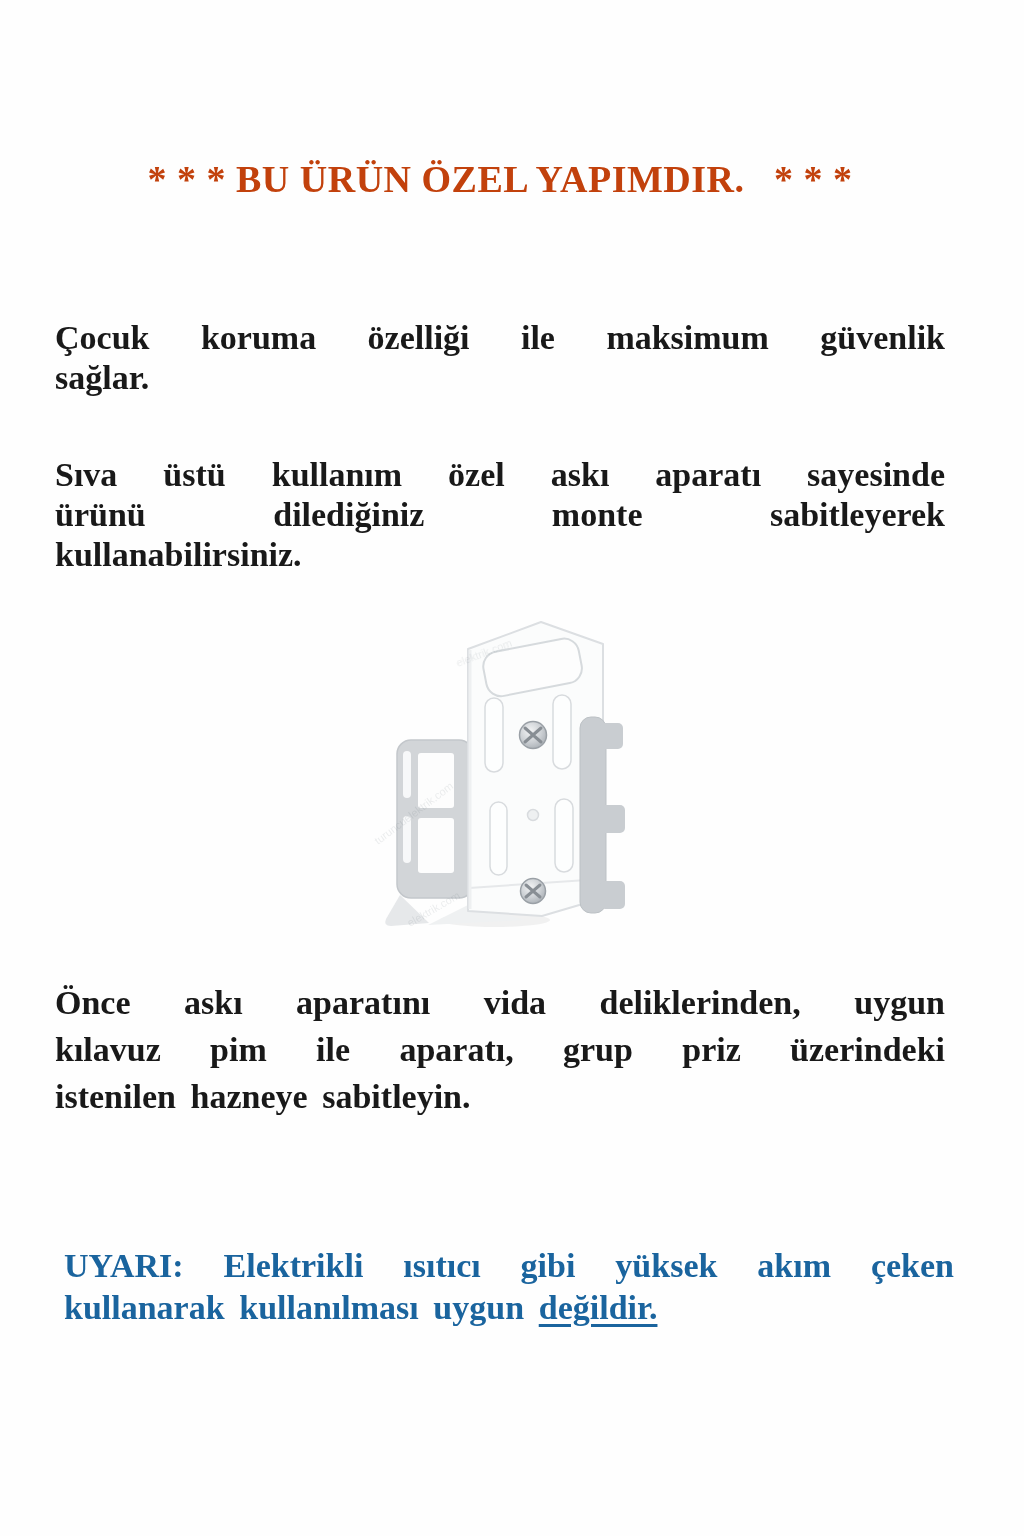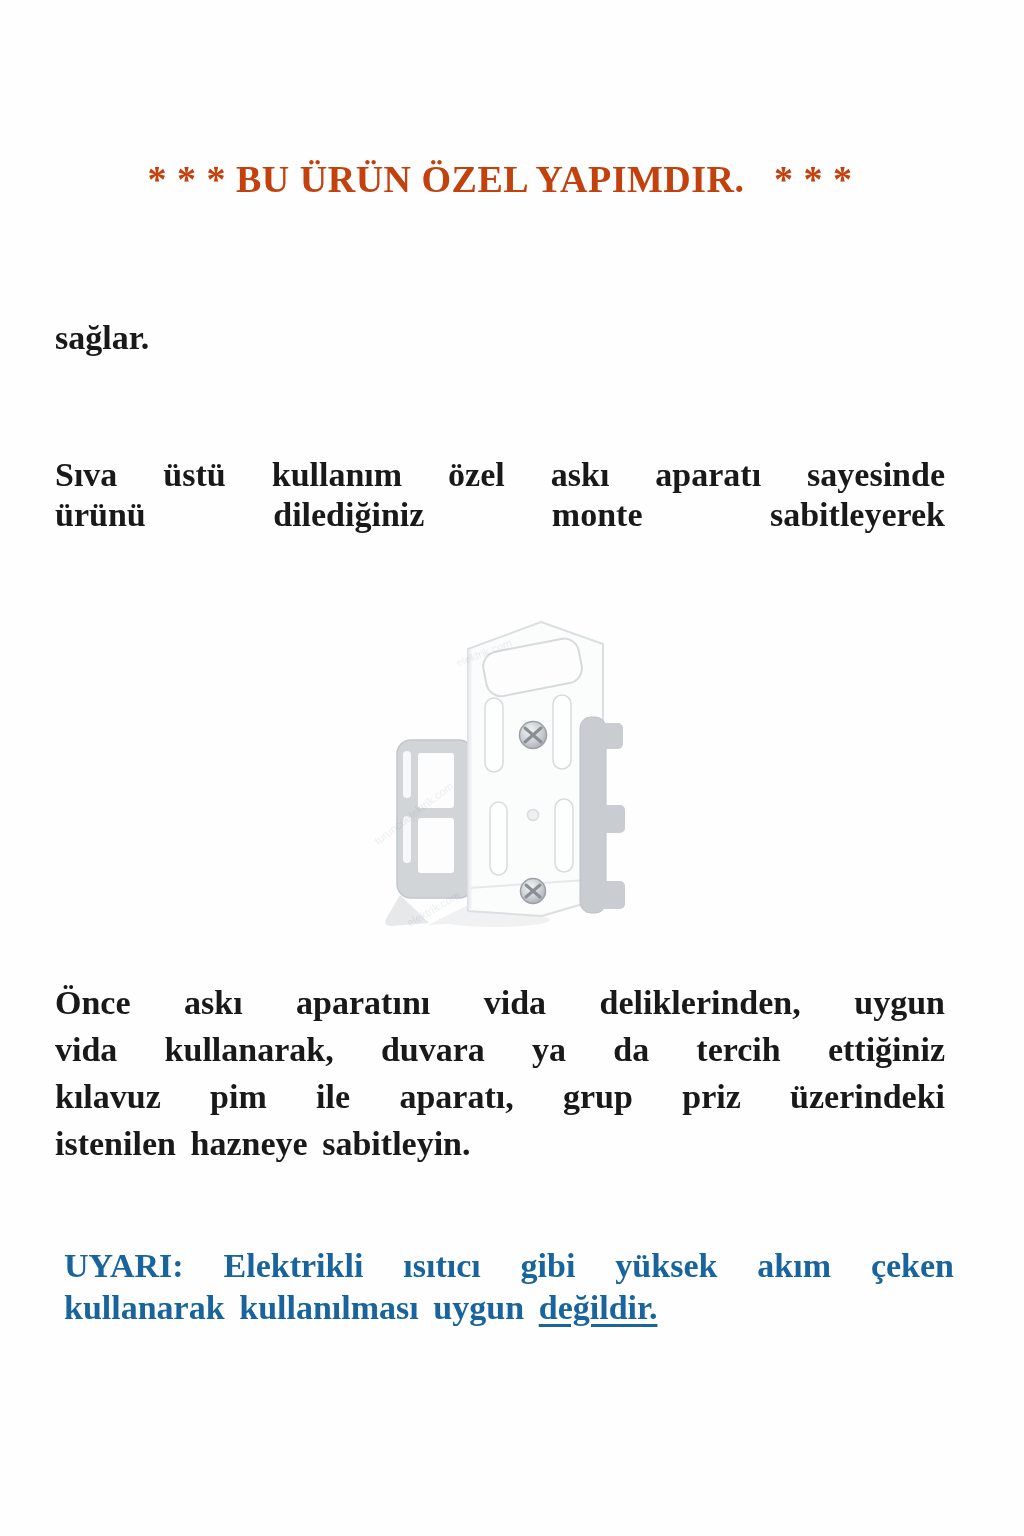--- a/index.html
+++ b/index.html
@@ -34,26 +34,28 @@
   }
 </style>
 </head>
 <body>
 
 <div class="page">
 
   <div class="title" style="color: #c2410c;">* * * BU ÜRÜN ÖZEL YAPIMDIR.  * * *</div>
 
   <div class="para p1">
+      <div class="jline">Çocuk koruma özelliği ile maksimum güvenlik</div>
       <div class="jlast">sağlar.</div>
     </div>
 
   <div class="para p2">
       <div class="jline">Sıva üstü kullanım özel askı aparatı sayesinde</div>
       <div class="jline">ürünü dilediğiniz monte sabitleyerek</div>
+      <div class="jlast">kullanabilirsiniz.</div>
     </div>
 
   <figure class="figure" style="margin:0">
     <svg width="300" height="340" viewBox="0 0 300 340" xmlns="http://www.w3.org/2000/svg">
       <defs>
         <radialGradient id="scr" cx="40%" cy="35%" r="75%">
           <stop offset="0%" stop-color="#f3f4f5"></stop>
           <stop offset="55%" stop-color="#ccd0d4"></stop>
           <stop offset="100%" stop-color="#a4aab0"></stop>
         </radialGradient>
@@ -109,21 +111,20 @@
       <g fill="#30404a" opacity="0.09" font-size="11" font-family="Liberation Sans, sans-serif" font-weight="normal">
         <text transform="translate(88,72) rotate(-21)">elektrik.com</text>
         <text transform="translate(8,250) rotate(-37)">turuncuelektrik.com</text>
         <text transform="translate(40,332) rotate(-30)">elektrik.com</text>
       </g>
     </svg>
   </figure>
 
   <div class="para p3">
       <div class="jline">Önce askı aparatını vida deliklerinden, uygun</div>
-      <div class="jline">vida kullanarak, duvara ya da tercih ettiğiniz</div>
       <div class="jline">kılavuz pim ile aparatı, grup priz üzerindeki</div>
       <div class="jlast">istenilen hazneye sabitleyin.</div>
     </div>
 
   <div class="warning" style="color: rgb(26, 100, 158);">
     <div class="jline">UYARI: Elektrikli ısıtıcı gibi yüksek akım çeken</div>
     <div class="jlast"><span>kullanarak kullanılması uygun </span><span class="u">değildir.</span></div>
   </div>
 
 </div>

